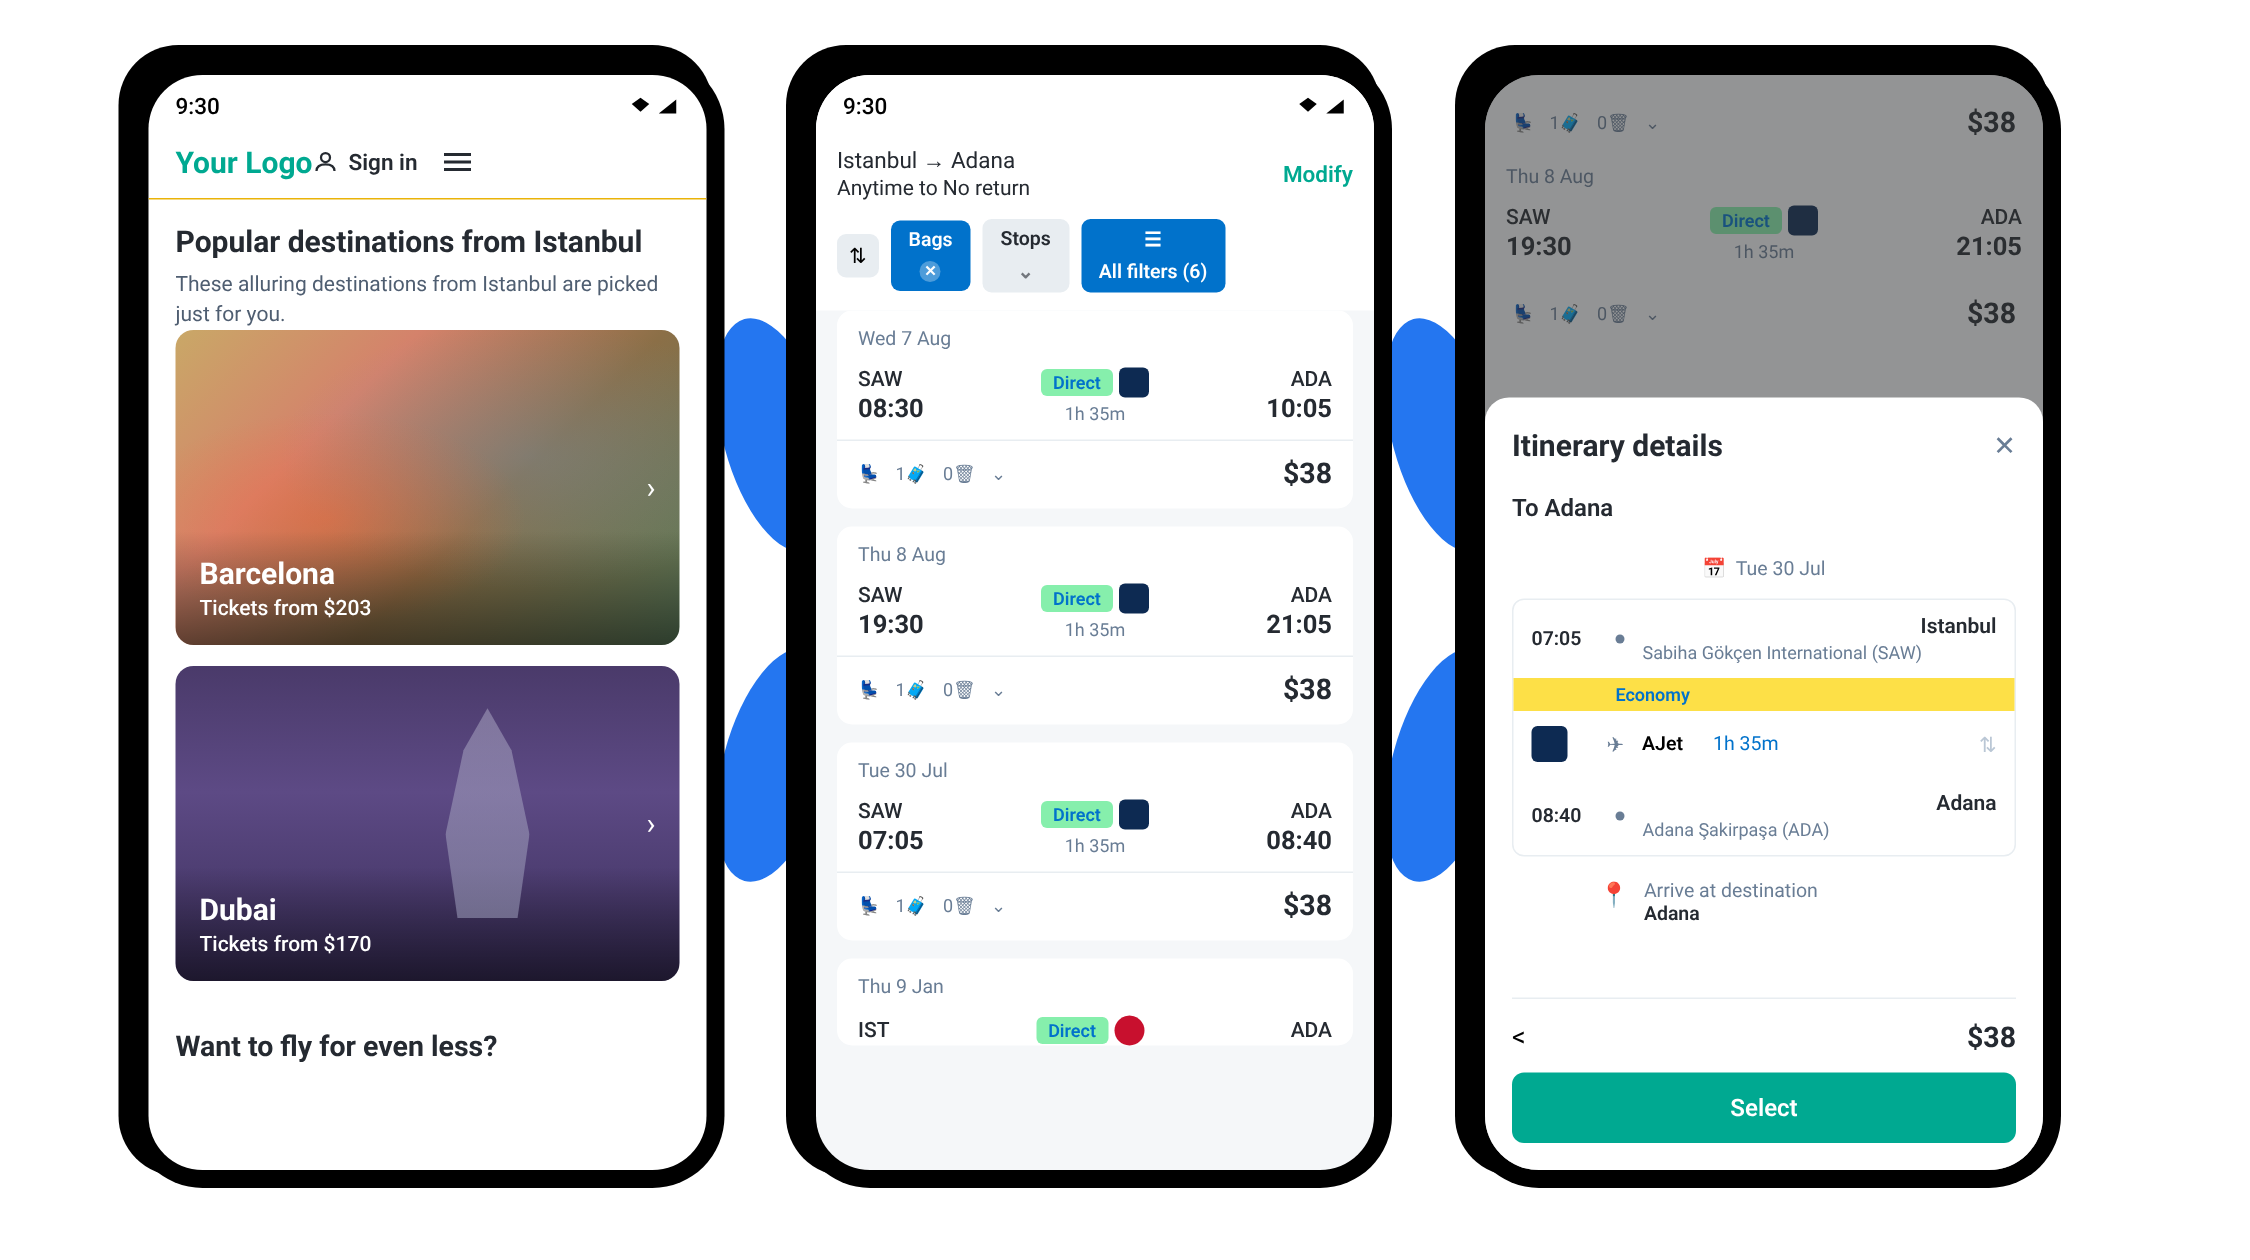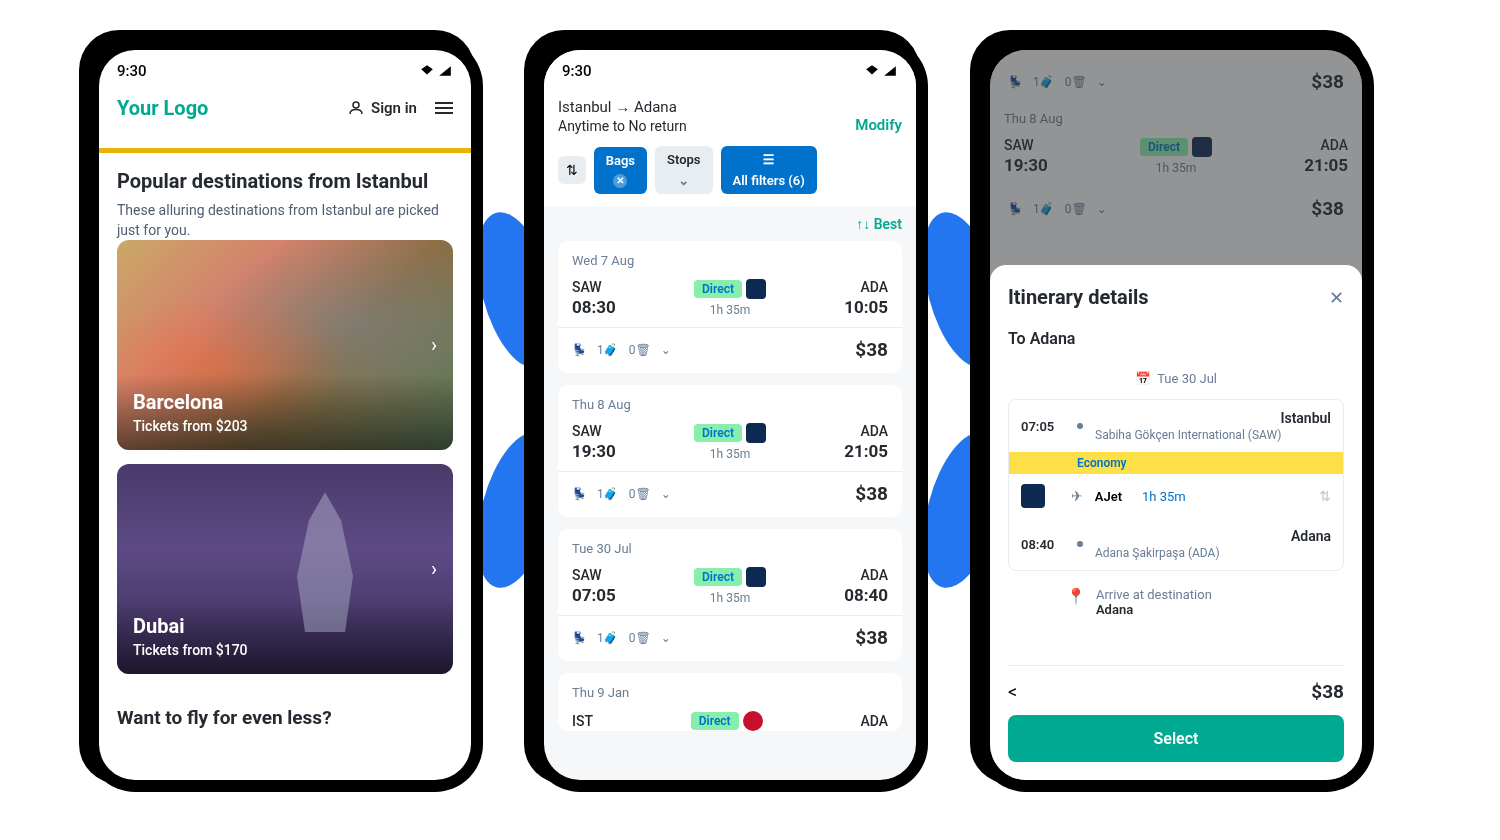--- a/index.html
+++ b/index.html
@@ -8,21 +8,21 @@
 .shadow { position: absolute; background: #000; border-radius: 40px; }
 .phone { position: absolute; width: 372px; height: 730px; background: #fff; border-radius: 36px; box-shadow: 0 0 0 12px #000; overflow: hidden; display: flex; flex-direction: column; }
 .blob { position: absolute; width: 70px; height: 160px; background: #2476f0; border-radius: 50%; }
 
 
 .p1 .shadow1 { left: 79px; top: 30px; width: 396px; height: 754px; }
 .p1 .phone { left: 99px; top: 50px; }
 .status { display: flex; justify-content: space-between; align-items: center; padding: 12px 18px 8px; font-size: 15px; font-weight: 500; }
 .status-icons { display: flex; gap: 2px; align-items: center; }
 .wifi, .signal { width: 16px; height: 14px; }
-.header { display: flex; align-items: center; justify-content: space-between; padding: 8px 18px 28px; border-bottom: 5px solid #eab308; }
+.header { display: flex; align-items: center; padding: 8px 18px 12px; border-bottom: 1px solid #eab308; }
 .logo { color: #00a991; font-size: 20px; font-weight: 700; }
 .header-right { display: flex; align-items: center; gap: 18px; }
 .signin { display: flex; align-items: center; gap: 6px; font-size: 15px; font-weight: 600; color: #252a31; }
 .menu-icon { width: 18px; }
 .menu-icon div { height: 2px; background: #252a31; margin: 3px 0; }
 .body1 { padding: 16px 18px; overflow-y: auto; flex: 1; }
 .h1 { font-size: 20px; font-weight: 700; color: #252a31; margin-bottom: 8px; }
 .sub { font-size: 14px; color: #4f5e71; margin-bottom: 0; line-height: 1.4; }
 .dest-card { position: relative; border-radius: 12px; overflow: hidden; height: 210px; margin-bottom: 14px; color: #fff; }
 .dest-card.barcelona { background: linear-gradient(135deg, #c9a867 0%, #d4826b 30%, #8b6f47 60%, #5a7a5a 100%); }
@@ -32,21 +32,21 @@
 .dest-overlay { position: absolute; bottom: 0; left: 0; right: 0; padding: 16px; background: linear-gradient(180deg, transparent, rgba(0,0,0,0.5)); }
 .dest-name { font-size: 20px; font-weight: 700; margin-bottom: 4px; }
 .dest-price { font-size: 14px; font-weight: 500; }
 .dest-arrow { position: absolute; right: 16px; top: 50%; transform: translateY(-50%); font-size: 20px; }
 .bottom-prompt { padding: 18px 0 0; font-size: 19px; font-weight: 700; color: #252a31; }
 
 
 .p2 .shadow2 { left: 524px; top: 30px; width: 396px; height: 754px; }
 .p2 .phone { left: 544px; top: 50px; background: #f5f7f9; }
 .search-head { background: #fff; padding: 10px 14px 0; }
-.route { display: flex; justify-content: space-between; align-items: flex-end; gap: 28px; }
+.route { display: flex; justify-content: space-between; align-items: center; gap: 28px; }
 .route-text { font-size: 15px; color: #252a31; }
 .route-sub { font-size: 14px; color: #252a31; margin-top: 2px; }
 .modify { color: #00a991; font-size: 15px; font-weight: 600; }
 .filters-row { display: flex; gap: 8px; padding: 12px 0; align-items: center; }
 .filter-pill { padding: 6px 12px; border-radius: 6px; font-size: 13px; font-weight: 600; display: flex; align-items: center; gap: 6px; flex-direction: column; }
 .pill-icon { background: #e8edf1; padding: 6px 8px; border-radius: 6px; font-size: 14px; }
 .pill-blue { background: #0172cb; color: #fff; }
 .pill-gray { background: #e8edf1; color: #252a31; }
 .pill-gray .chev { opacity: 0.6; }
 .close-x { background: rgba(255,255,255,0.3); border-radius: 50%; width: 14px; height: 14px; display: inline-flex; align-items: center; justify-content: center; font-size: 10px; }
@@ -205,23 +205,20 @@
           <div class="filter-pill pill-gray">
             <span>Stops</span>
             <span class="chev">⌄</span>
           </div>
           <div class="filter-pill pill-blue">
             <span>☰</span>
             <span>All filters (6)</span>
           </div>
         </div>
       </div>
-      <div class="sort-row">
-        <span class="sort">↑↓ <span>Best</span></span>
-      </div>
       <div class="results">
 
         <div class="flight-card">
           <div class="flight-date">Wed 7 Aug</div>
           <div class="flight-row">
             <div class="flight-col">
                 <div class="airport">SAW</div>
                 <div class="time">08:30</div>
               </div>
             <div class="flight-mid"><div class="direct-badge">

